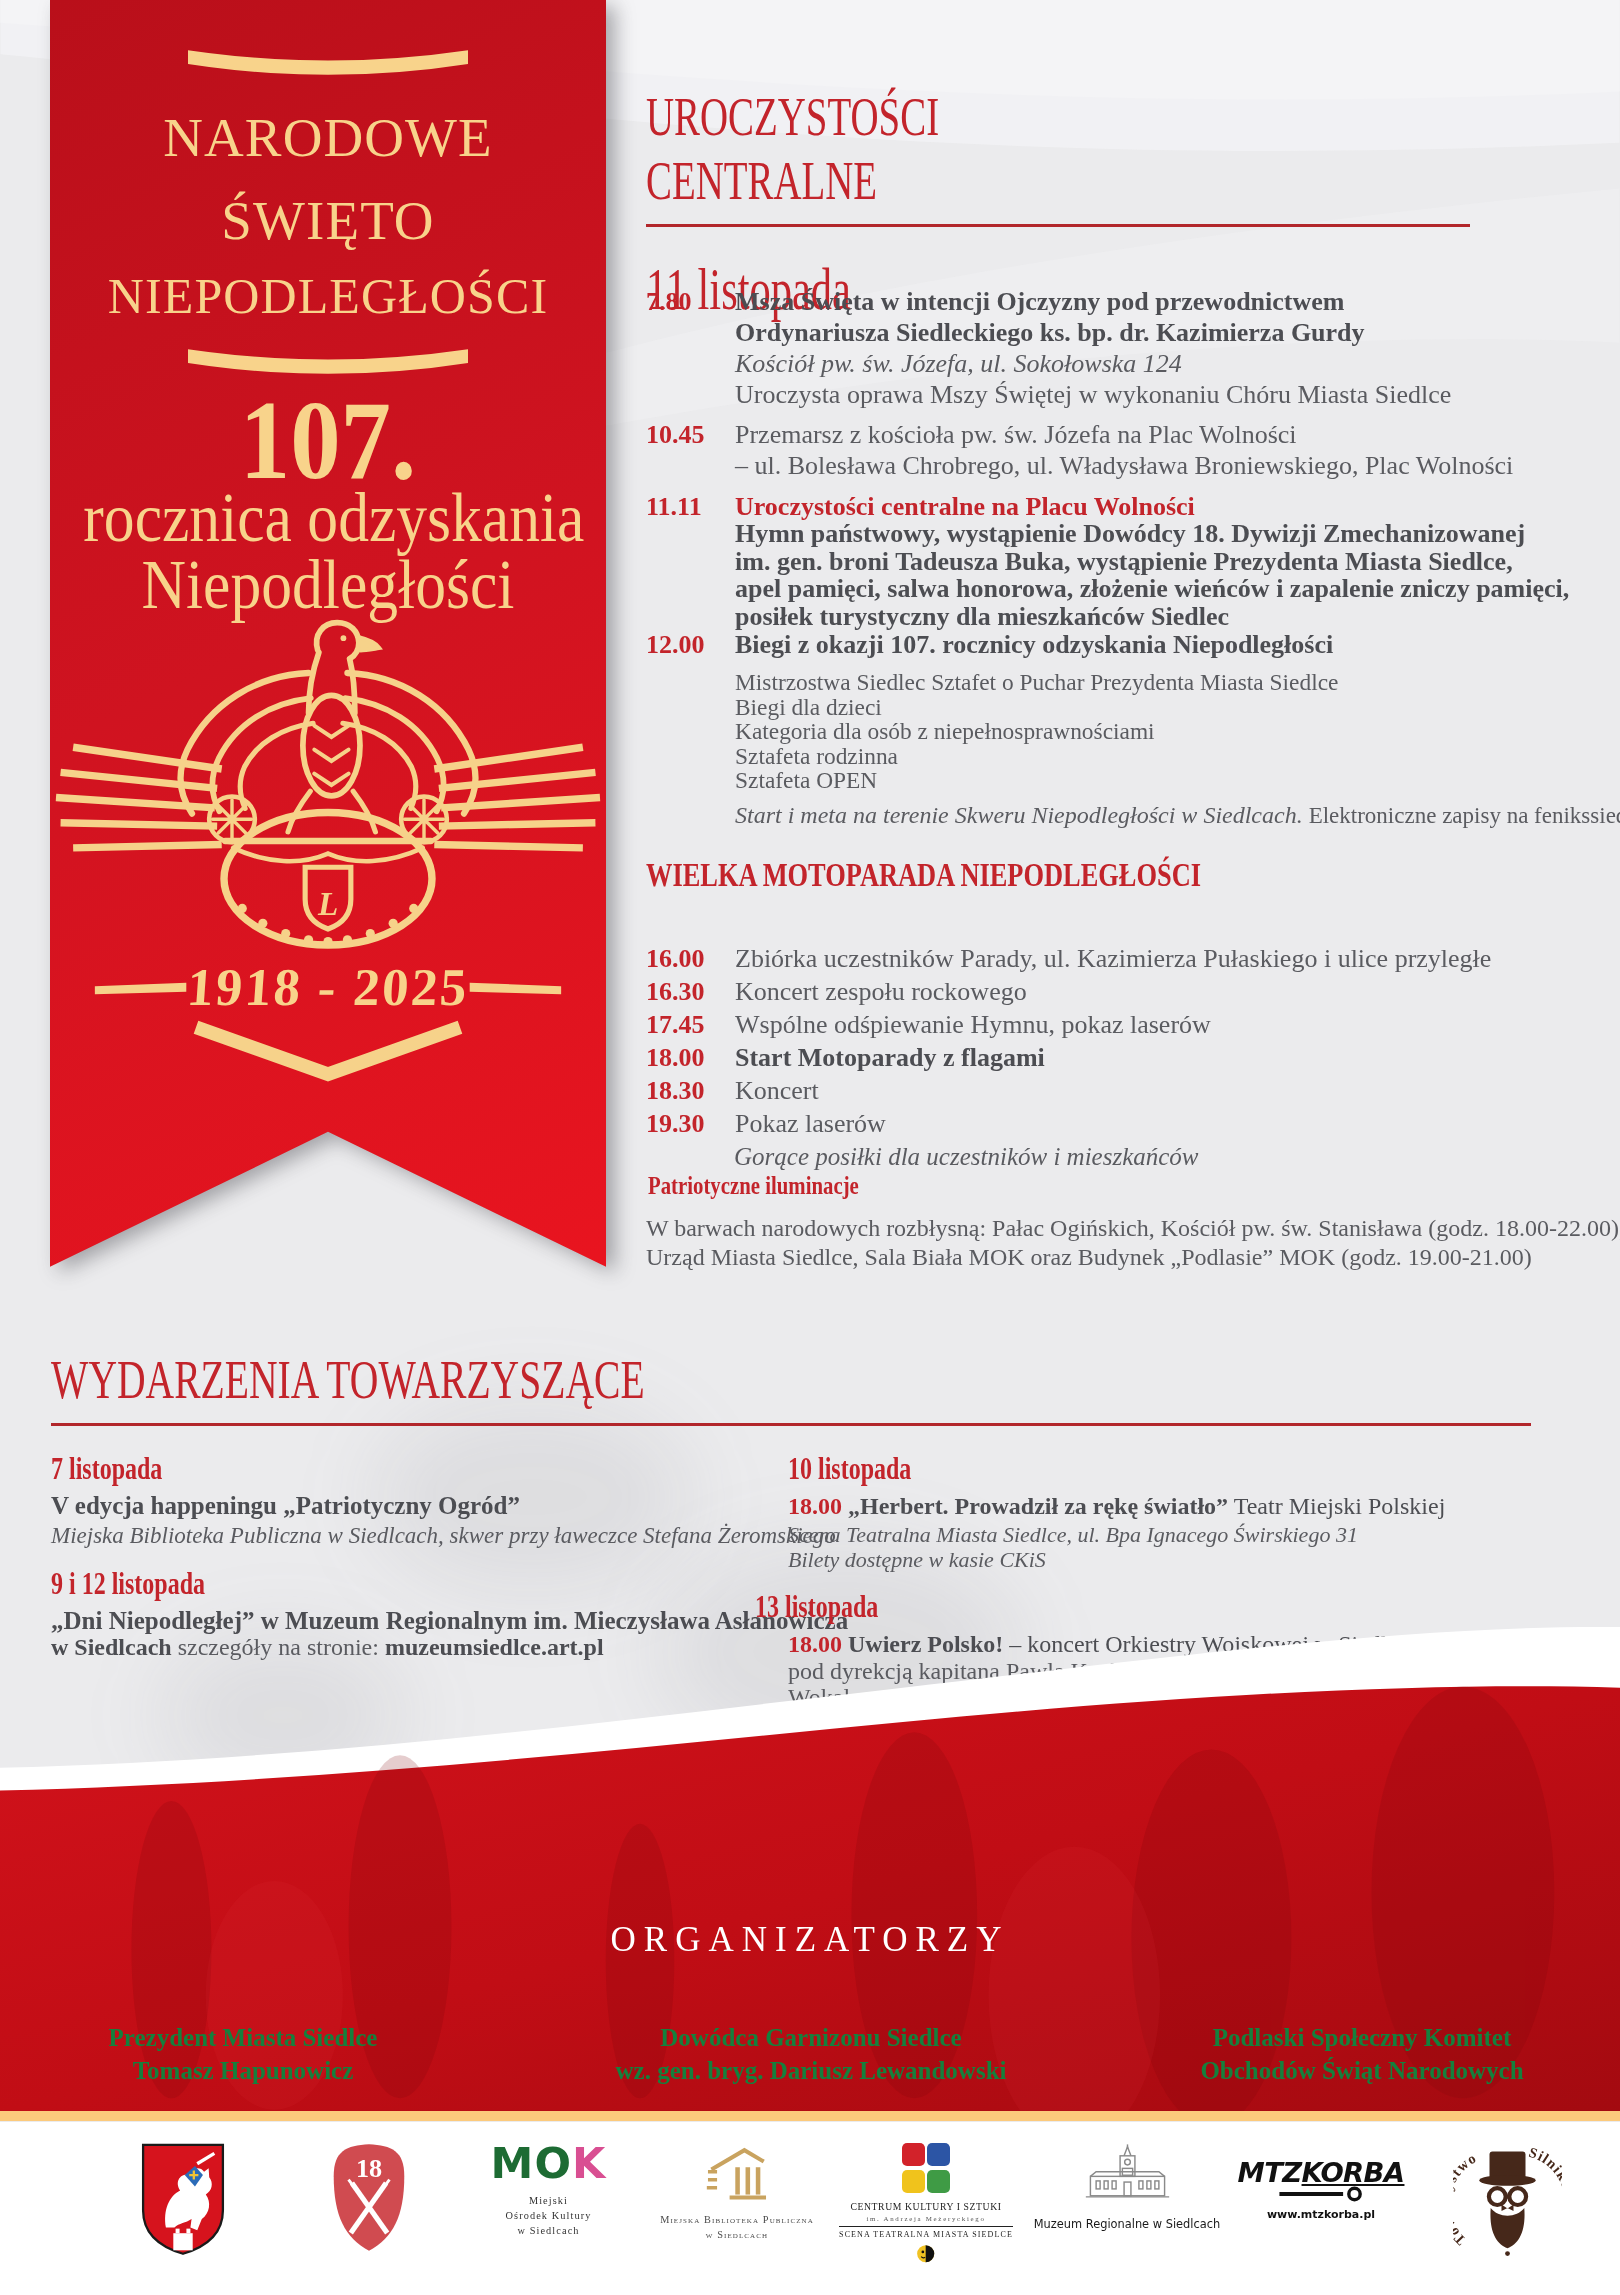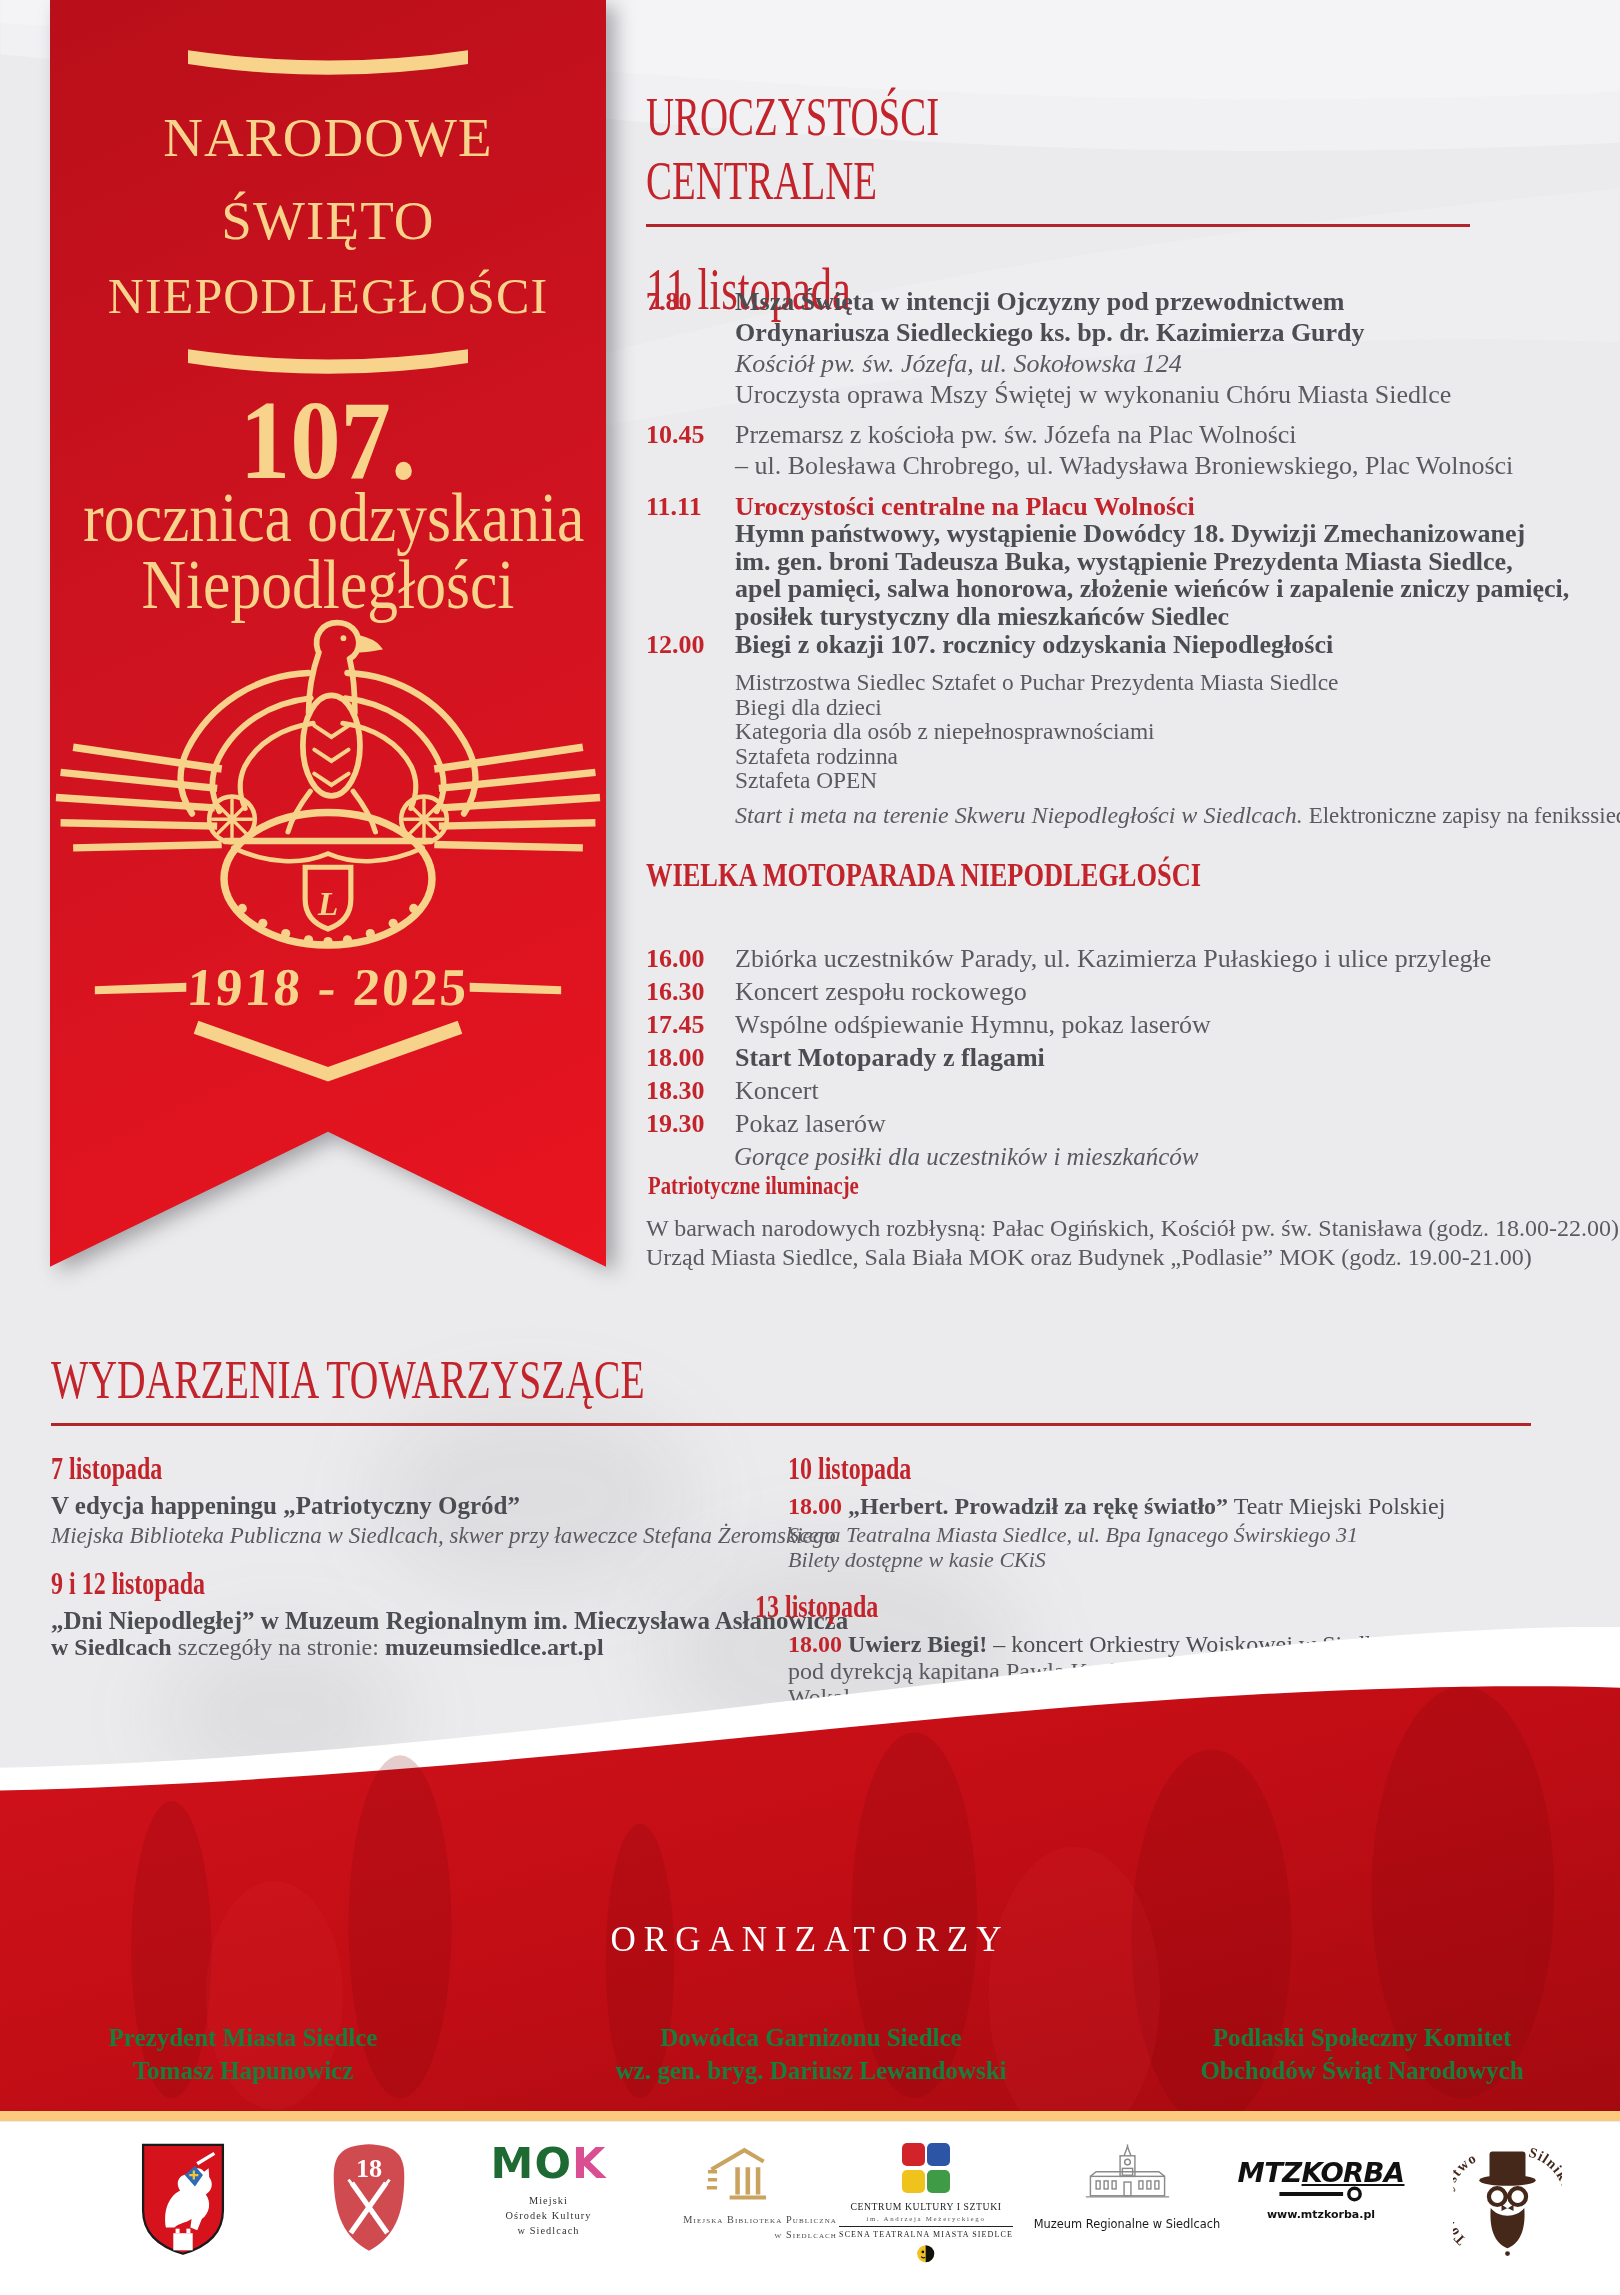--- a/index.html
+++ b/index.html
@@ -48,21 +48,21 @@
   
   .org-head{font-size:35px;color:#fff;letter-spacing:8px;line-height:1;}
   .org-col{position:absolute;width:486px;text-align:center;color:#15803d;font-size:25px;font-weight:bold;line-height:33px;white-space:nowrap;}
   .gold-bar{position:absolute;left:0;top:2111px;width:1620px;height:10.3px;background:#fcca7c;}
   .footer-white{position:absolute;left:0;top:2122px;width:1620px;height:174px;background:#ffffff;}
   
   .lg{position:absolute;top:2142px;text-align:center;font-family:"DejaVu Sans","Liberation Sans",sans-serif;}
   .mok-name{font-size:43px;font-weight:bold;line-height:1;letter-spacing:1.1px;}
   .mok-name .g{color:#1d6b33;} .mok-name .k{color:#d94f92;}
   .mok-sub{font-family:"Liberation Serif",serif;font-size:10.3px;letter-spacing:1.1px;color:#333;line-height:15px;}
-  .lib-cap{font-size:10.3px;letter-spacing:1.1px;color:#4a4a4a;font-variant:small-caps;line-height:15px;font-family:"Liberation Serif",serif;text-align:right;}
+  .lib-cap{font-size:10.3px;letter-spacing:1.1px;color:#4a4a4a;font-variant:small-caps;line-height:15px;font-family:"Liberation Serif",serif;}
   .ckis-l1{font-size:9.7px;letter-spacing:0.6px;color:#222;line-height:12.6px;font-family:"Liberation Serif",serif;}
   .ckis-l2{font-size:6.9px;letter-spacing:1.7px;color:#555;line-height:10.3px;font-family:"Liberation Serif",serif;}
   .ckis-l3{font-size:8px;letter-spacing:1.1px;color:#222;border-top:1.1px solid #222;display:inline-block;padding-top:2.9px;margin-top:2.3px;font-family:"Liberation Serif",serif;}
   .muz-cap{font-size:11.4px;color:#1a1a1a;margin-top:2.3px;}
   .mtz-name{font-size:27.4px;font-weight:900;font-style:italic;color:#111;line-height:1;letter-spacing:-0.6px;}
   .mtz-url{font-size:11px;font-weight:bold;color:#111;margin-top:3.4px;}
   .tile{display:inline-block;width:23px;height:23px;border-radius:5.1px;margin:1.1px;}
 </style>
 </head>
 <body>
@@ -281,21 +281,21 @@
     <span class="b">„Herbert. Prowadził za rękę światło”</span>
     <span>Teatr Miejski Polskiej</span>
   </div>
   <div class="abs evt-i2 nw" style="left:788px;top:1522px;">Scena Teatralna Miasta Siedlce, ul. Bpa Ignacego Świrskiego 31</div>
   <div class="abs evt-i2 nw" style="left:788px;top:1547px;">Bilety dostępne w kasie CKiS</div>
 
   <div class="abs h-red dayhead" style="left:755px;top:1590px;">
     <span class="cond-c">13 listopada</span></div>
   <div class="abs evt-m nw" style="left:788px;top:1631px;">
     <span class="rdb">18.00</span>
-    <span class="b">Uwierz Biegi!</span>
+    <span class="b">Uwierz Polsko!</span>
     <span>– koncert Orkiestry Wojskowej w Siedlcach</span>
   </div>
   <div class="abs evt-m nw" style="left:788px;top:1658px;color:#5a5b60;">pod dyrekcją kapitana Pawła Krefta oraz Studia Piosenki Singers i Zespołu</div>
   <div class="abs evt-m nw" style="left:788px;top:1684px;color:#5a5b60;">Wokalnego Sweet Angels pod kierownictwem Edyty Wójcik</div>
   <div class="abs evt-i2 nw" style="left:788px;top:1720px;">Sala widowiskowa „Podlasie” MOK, ul. Sienkiewicza 63</div>
   <div class="abs evt-i2 nw" style="left:788px;top:1746px;">wstęp na zaproszenia, do odbioru od 6 listopada w kasie MOK,</div>
   <div class="abs evt-i2 nw" style="left:788px;top:1771px;">ul. Sienkiewicza 63</div>
 
   <svg class="abs" style="left:0;top:1595px;" width="1620" height="517" viewBox="0 0 2835 904" preserveAspectRatio="none">
     <defs>

